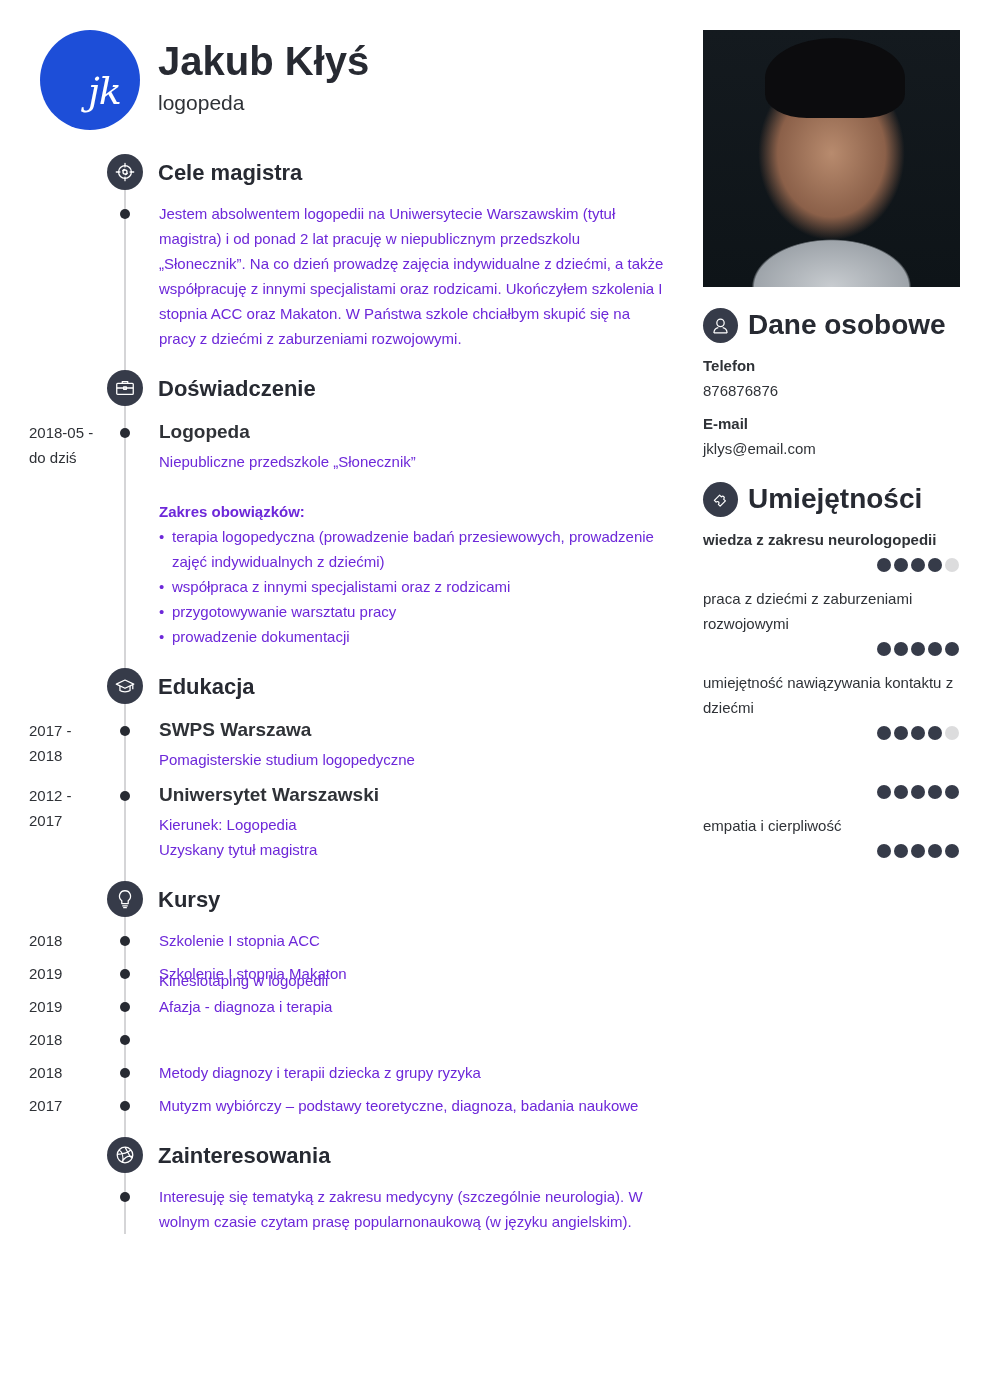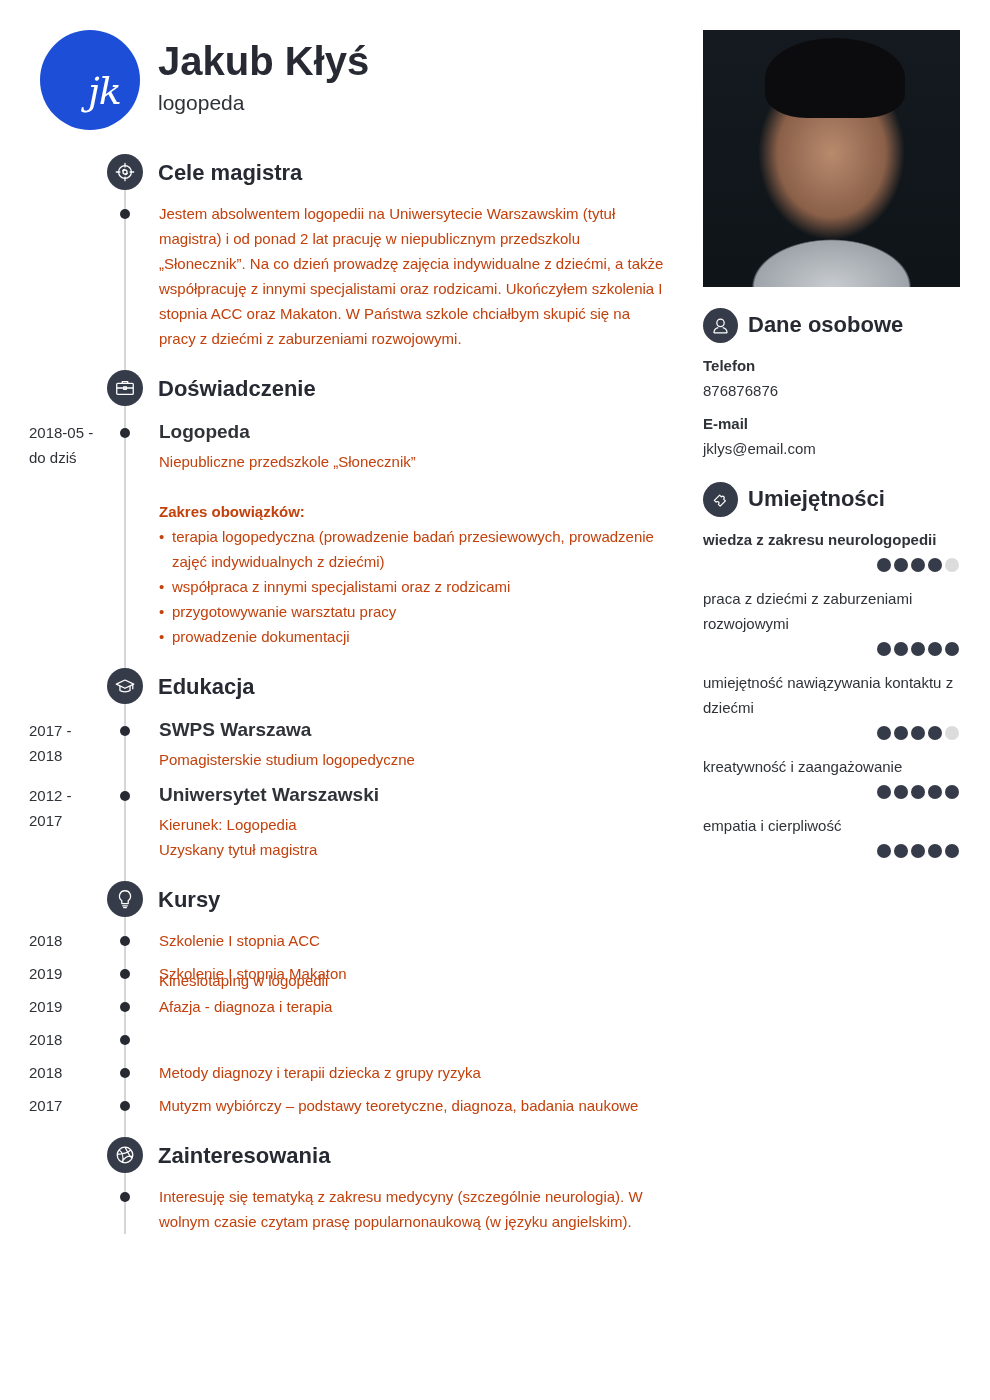--- a/index.html
+++ b/index.html
@@ -13,37 +13,37 @@
   .monogram span { position: absolute; left: 48px; top: 42px; font-family: "DejaVu Serif", serif; font-style: italic; color: #ffffff; font-size: 38px; line-height: 1; letter-spacing: -1px; }
   .name { position: absolute; left: 158px; top: 38px; font-size: 40px; font-weight: bold; color: #272a32; line-height: 46px; }
   .job-title { position: absolute; left: 158px; top: 90px; font-size: 21px; color: #2f3237; line-height: 26px; }
 
   
   .timeline-line { position: absolute; left: 124px; width: 2px; background: #d5d5d7; }
   .sec-icon { position: absolute; left: 107px; width: 36px; height: 36px; border-radius: 50%; background: #363b49; display: flex; align-items: center; justify-content: center; }
   .sec-icon svg { width: 22px; height: 22px; }
   .sec-title { position: absolute; left: 158px; font-size: 22px; font-weight: bold; color: #272a32; line-height: 28px; }
   .dot { position: absolute; left: 120px; width: 10px; height: 10px; border-radius: 50%; background: #272a32; }
-  .text { position: absolute; left: 159px; font-size: 15px; line-height: 25px; color: #c2410c; }
+  .text { position: absolute; left: 159px; font-size: 15px; line-height: 25px; color: #6d28d9; }
   .date { position: absolute; left: 29px; font-size: 15px; line-height: 25px; color: #2f3237; }
   .item-title { position: absolute; left: 159px; font-size: 19px; font-weight: bold; color: #2f3237; line-height: 24px; }
   .bold-label { font-weight: bold; }
   ul.bullets { list-style: none; }
   ul.bullets li { position: relative; padding-left: 13px; }
   ul.bullets li::before { content: "•"; position: absolute; left: 0; top: 0; }
 
   
   .photo { position: absolute; left: 703px; top: 30px; width: 257px; height: 257px; overflow: hidden;
            background: radial-gradient(ellipse 38% 45% at 50% 48%, #b88b6e 0%, #8b6049 55%, rgba(20,24,28,0) 75%),
                        radial-gradient(ellipse 50% 30% at 50% 100%, #c8ccd0 0%, #9ea4aa 60%, rgba(20,24,28,0) 62%),
                        linear-gradient(#141a1f, #0e1418); }
   .photo .hair { position: absolute; left: 62px; top: 8px; width: 140px; height: 80px; border-radius: 50% 50% 30% 30%; background: #0c0c0e; }
   .r-icon { position: absolute; left: 703px; width: 35px; height: 35px; border-radius: 50%; background: #363b49; display: flex; align-items: center; justify-content: center; }
   .r-icon svg { width: 21px; height: 21px; }
-  .r-title { position: absolute; left: 748px; font-size: 22px; font-weight: bold; color: #272a32; line-height: 28px; }
+  .r-title { position: absolute; left: 748px; font-size: 28px; font-weight: bold; color: #272a32; line-height: 28px; }
   .r-label { position: absolute; left: 703px; font-size: 15px; font-weight: bold; color: #2f3237; line-height: 22px; }
   .r-value { position: absolute; left: 703px; font-size: 15px; color: #2f3237; line-height: 22px; }
   .skill-name { position: absolute; left: 703px; width: 257px; font-size: 15px; color: #2f3237; line-height: 25px; }
   .rating { position: absolute; left: 877px; display: flex; gap: 3px; }
   .rating i { display: block; width: 14px; height: 14px; border-radius: 50%; background: #363b49; }
   .rating i.off { background: #dcdcdd; }
 </style>
 </head>
 <body>
 
@@ -203,21 +203,20 @@
 
   <div class="skill-name" style="top:670px;">umiejętność nawiązywania kontaktu z dziećmi</div>
   <div class="rating" style="top:726px;">
     <i></i>
       <i></i>
       <i></i>
       <i></i>
       <i class="off"></i>
   </div>
 
-  <div class="skill-name" style="top:754px;">kreatywność i zaangażowanie</div>
   <div class="rating" style="top:785px;">
     <i></i>
       <i></i>
       <i></i>
       <i></i>
       <i></i>
   </div>
 
   <div class="skill-name" style="top:813px;">empatia i cierpliwość</div>
   <div class="rating" style="top:844px;">

